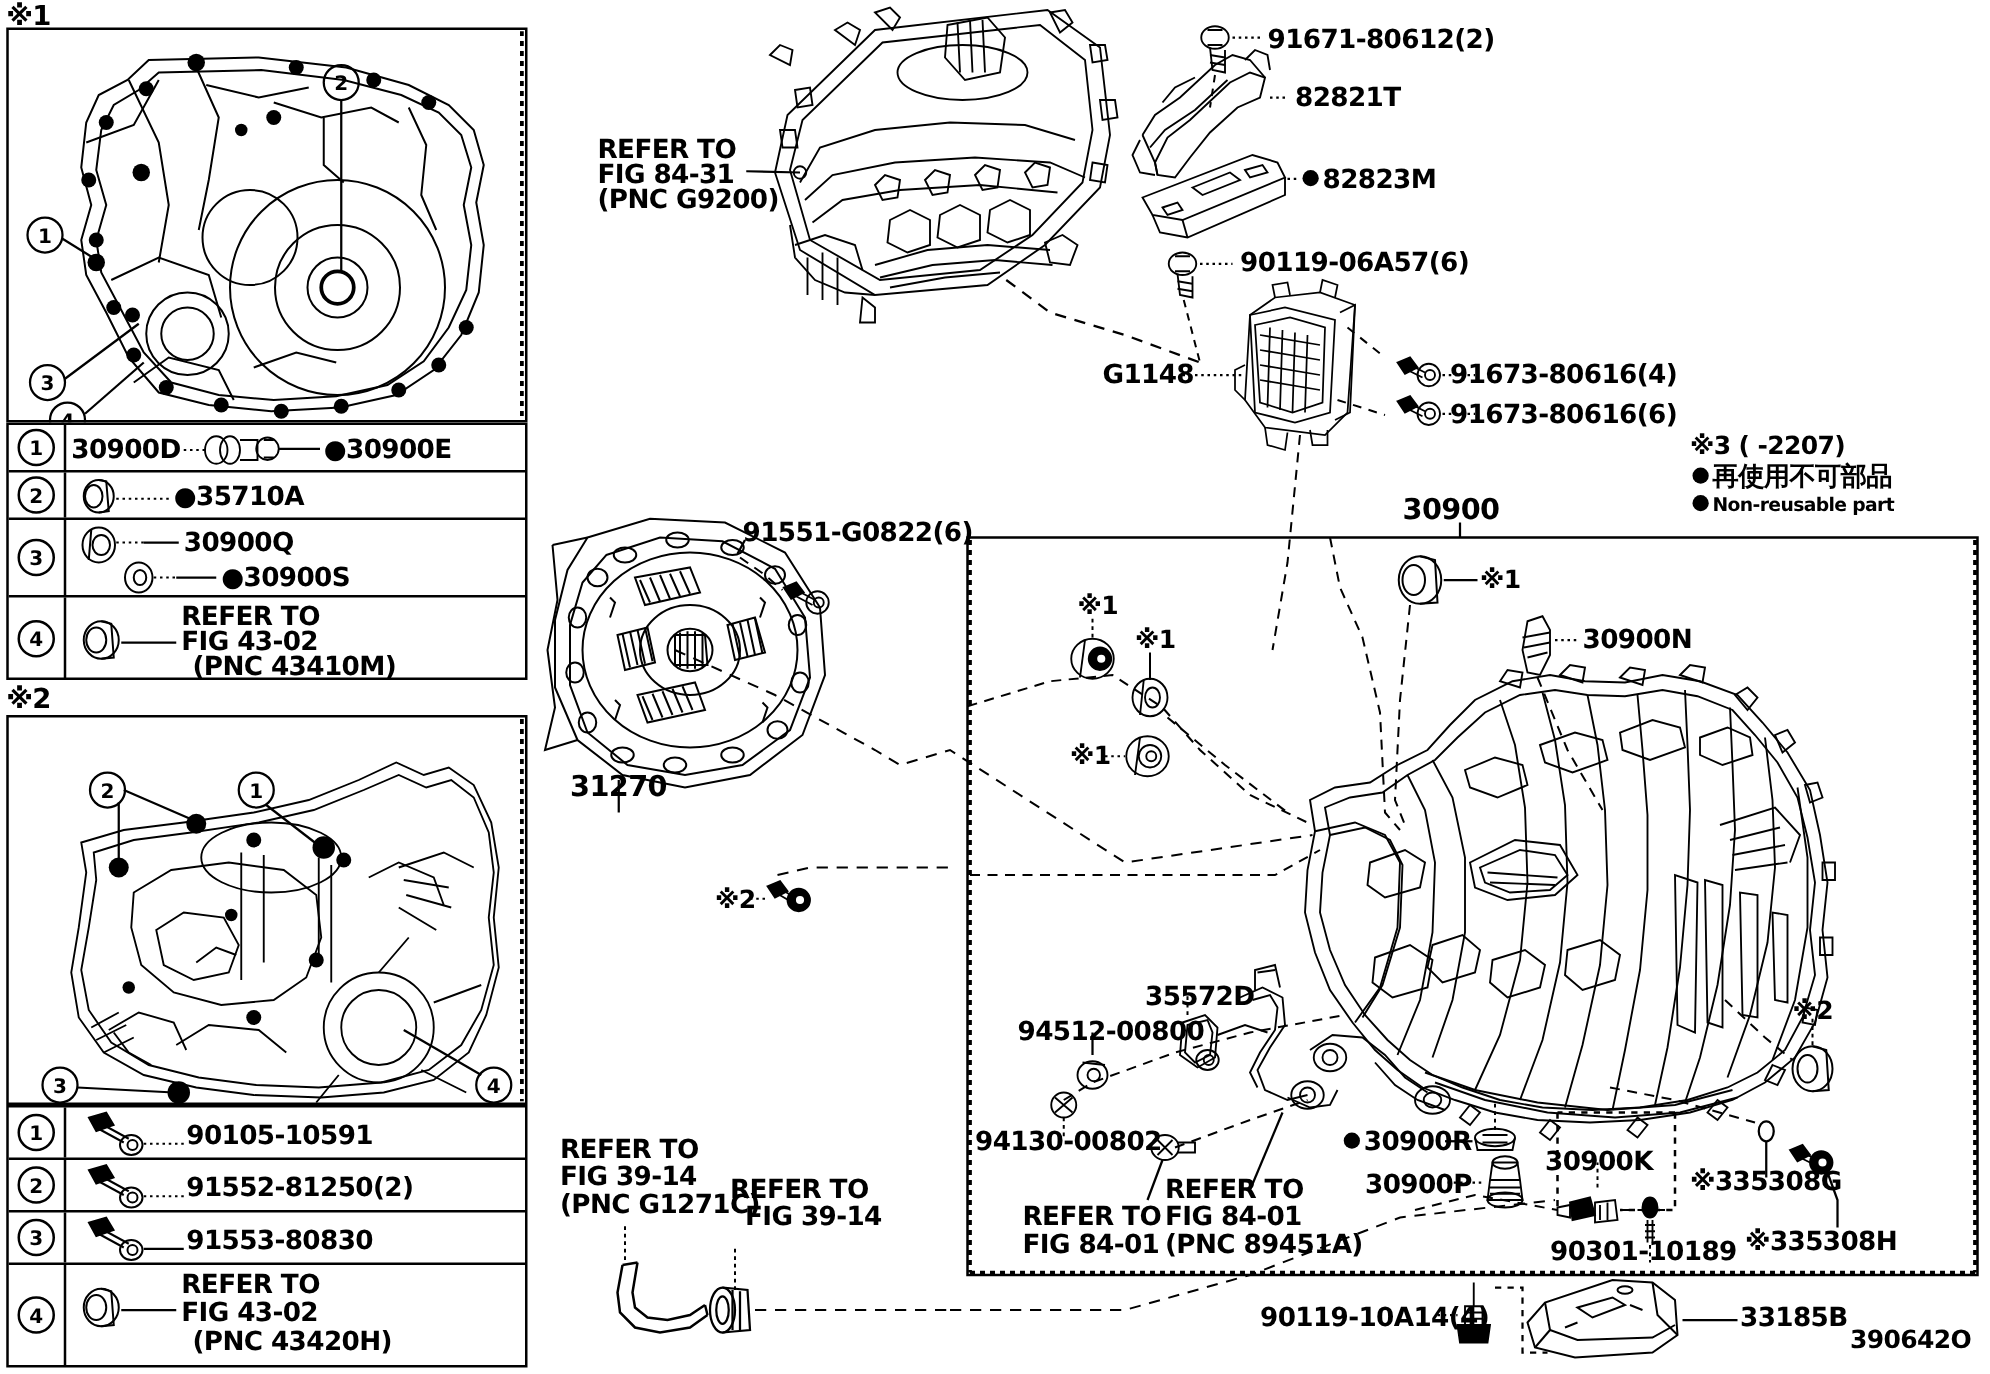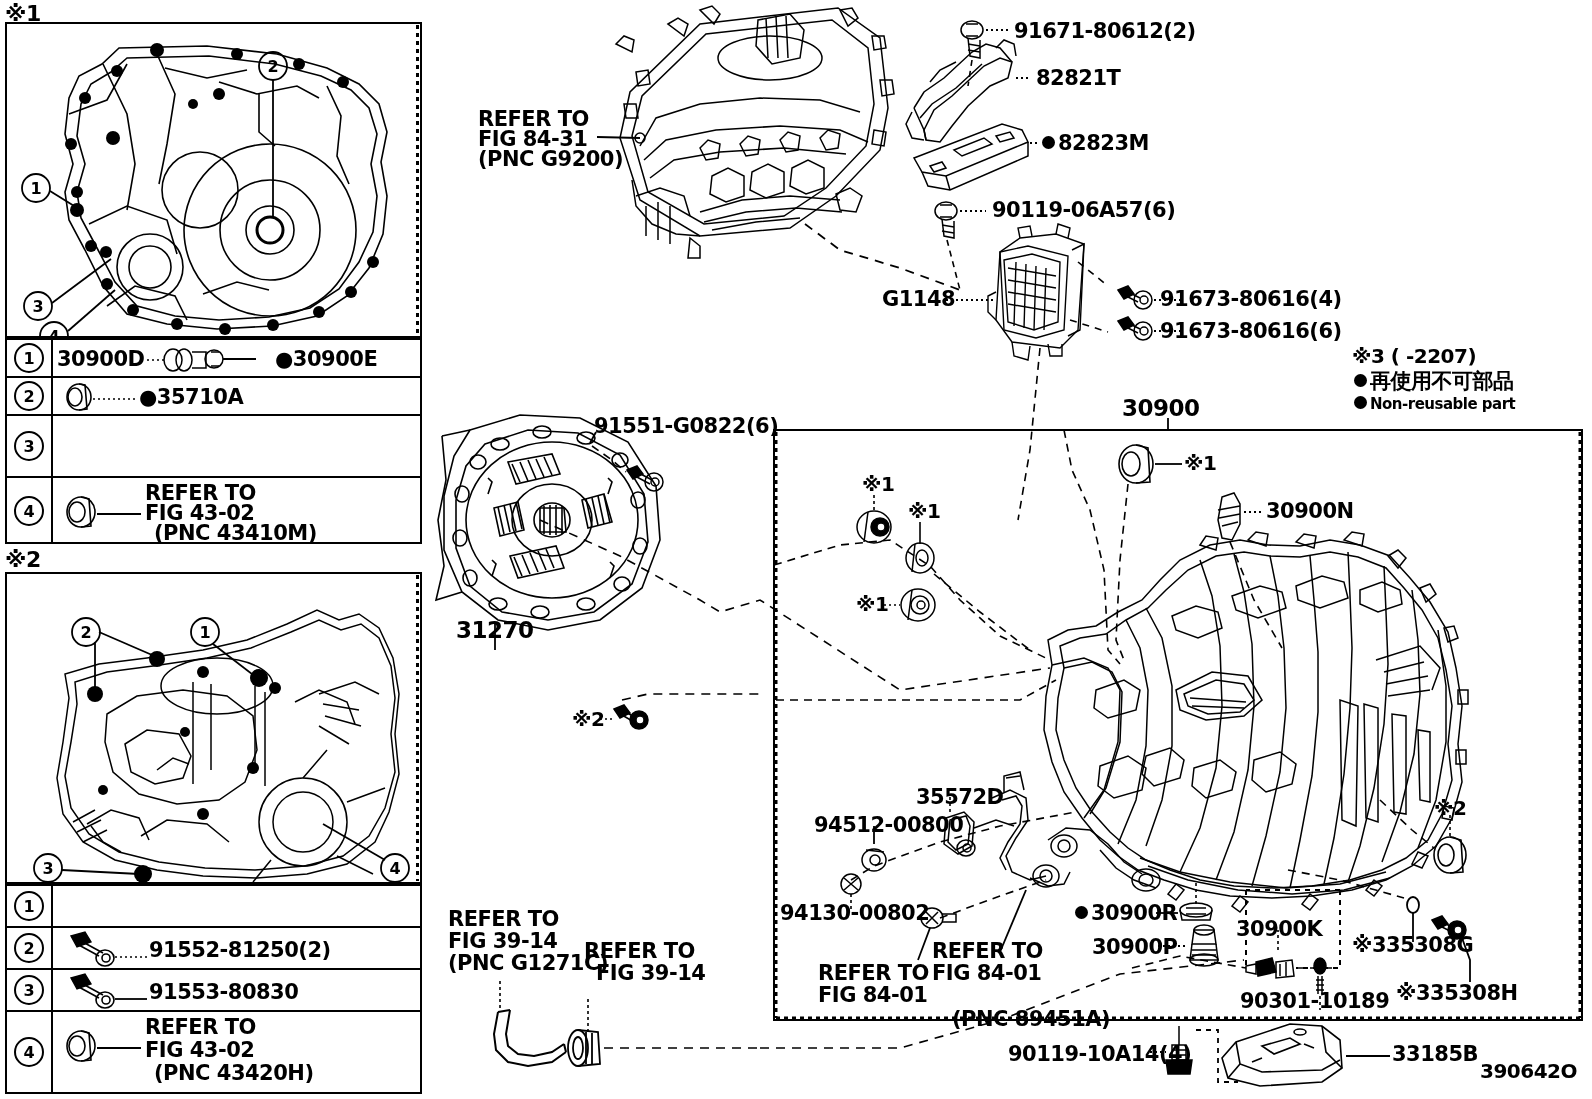--- a/index.html
+++ b/index.html
@@ -119,21 +119,21 @@
           <path d="M141 12 L155 12 L155 28 L141 28"></path>
             <circle cx="163" cy="19" r="9"></circle>
           <path d="M160 12 L168 12 M160 26 L168 26"></path>
         </g>
         <g stroke="#000" stroke-width="1.6" stroke-dasharray="2,3">
             <line x1="96" y1="20" x2="114" y2="20"></line>
           </g>
         <line x1="172" y1="19" x2="205" y2="19" stroke="#000" stroke-width="1.8"></line>
       </svg>
       <div class="lbl" style="left:6px;top:8px;">30900D</div>
-      <div class="lbl" style="left:224px;top:8px;text-align:right;">●30900E</div>
+      <div class="lbl" style="left:208px;top:8px;text-align:right;">●30900E</div>
     </div>
   </div>
   <div class="trow" style="height:38px;">
     <div class="tnum">
         <div class="circnum">2</div>
       </div>
     <div class="tcell">
       <svg class="overlay" width="373" height="38">
         <g fill="none" stroke="#000" stroke-width="1.6">
           <ellipse cx="28" cy="19" rx="12" ry="13"></ellipse>
@@ -144,20 +144,39 @@
             <line x1="42" y1="21" x2="84" y2="21"></line>
           </g>
       </svg>
       <div class="lbl" style="left:88px;top:8px;">●35710A</div>
     </div>
   </div>
   <div class="trow" style="height:62px;">
     <div class="tnum">
         <div class="circnum">3</div>
       </div>
+    <div class="tcell">
+      <svg class="overlay" width="373" height="62">
+        <g fill="none" stroke="#000" stroke-width="1.6">
+          <ellipse cx="28" cy="20" rx="13" ry="14"></ellipse>
+            <ellipse cx="30" cy="20" rx="7" ry="8"></ellipse>
+          <path d="M22 8 L20 32"></path>
+          <ellipse cx="60" cy="46" rx="11" ry="12"></ellipse>
+            <ellipse cx="61" cy="46" rx="5" ry="6"></ellipse>
+        </g>
+        <g stroke="#000" stroke-width="1.6" stroke-dasharray="2,3">
+            <line x1="42" y1="18" x2="64" y2="18"></line>
+            <line x1="72" y1="46" x2="90" y2="46"></line>
+          </g>
+        <line x1="64" y1="18" x2="92" y2="18" stroke="#000" stroke-width="1.8"></line>
+        <line x1="90" y1="46" x2="122" y2="46" stroke="#000" stroke-width="1.8"></line>
+      </svg>
+      <div class="lbl" style="left:96px;top:7px;">30900Q</div>
+      <div class="lbl" style="left:126px;top:35px;">●30900S</div>
+    </div>
   </div>
   <div class="trow" style="height:66px;">
     <div class="tnum">
         <div class="circnum">4</div>
       </div>
     <div class="tcell">
       <svg class="overlay" width="373" height="66">
         <g fill="none" stroke="#000" stroke-width="1.6">
           <ellipse cx="30" cy="34" rx="14" ry="15"></ellipse>
             <ellipse cx="26" cy="34" rx="8" ry="10"></ellipse>
@@ -230,20 +249,37 @@
       <text x="388" y="300">4</text>
     </g>
   </svg>
 </div>
 
 <div class="tblbox" style="left:5px;top:884px;width:417px;height:210px;">
   <div class="trow" style="height:42px;">
     <div class="tnum">
         <div class="circnum">1</div>
       </div>
+    <div class="tcell">
+      <svg class="overlay" width="373" height="42">
+        <g fill="#000" stroke="#000" stroke-width="1.4">
+          <path d="M20 8 L34 4 L40 14 L26 19 Z"></path>
+        </g>
+        <g fill="none" stroke="#000" stroke-width="1.6">
+          <path d="M26 16 L48 28"></path>
+            <path d="M30 13 L52 25"></path>
+          <ellipse cx="54" cy="30" rx="9" ry="8"></ellipse>
+            <ellipse cx="55" cy="30" rx="4" ry="4"></ellipse>
+        </g>
+        <g stroke="#000" stroke-width="1.6" stroke-dasharray="2,3">
+            <line x1="64" y1="29" x2="96" y2="29"></line>
+          </g>
+      </svg>
+      <div class="lbl" style="left:98px;top:11px;">90105-10591</div>
+    </div>
   </div>
   <div class="trow" style="height:42px;">
     <div class="tnum">
         <div class="circnum">2</div>
       </div>
     <div class="tcell">
       <svg class="overlay" width="373" height="42">
         <g fill="#000" stroke="#000" stroke-width="1.4">
             <path d="M20 8 L34 4 L40 14 L26 19 Z"></path>
           </g>
@@ -747,21 +783,21 @@
 <div class="lbl" style="left:1434px;top:797px;font-size:20px;">※2</div>
 
 <div class="lbl" style="left:916px;top:786px;">35572D</div>
 <div class="lbl" style="left:814px;top:814px;">94512-00800</div>
 <div class="lbl" style="left:780px;top:902px;">94130-00802</div>
 
 <div class="lbl" style="left:818px;top:962px;">REFER TO</div>
 <div class="lbl" style="left:818px;top:984px;">FIG 84-01</div>
 <div class="lbl" style="left:932px;top:940px;">REFER TO</div>
 <div class="lbl" style="left:932px;top:962px;">FIG 84-01</div>
-<div class="lbl" style="left:932px;top:1008px;margin-left:20px;">(PNC 89451A)</div>
+<div class="lbl" style="left:932px;top:984px;">(PNC 89451A)</div>
 
 <div class="lbl" style="left:1075px;top:902px;"><span class="dot"></span><span>30900R</span></div>
 <div class="lbl" style="left:1092px;top:936px;">30900P</div>
 <div class="lbl" style="left:1236px;top:918px;">30900K</div>
 <div class="lbl" style="left:1240px;top:990px;">90301-10189</div>
 <div class="lbl" style="left:1352px;top:934px;">※335308G</div>
 <div class="lbl" style="left:1396px;top:982px;">※335308H</div>
 
 <div class="lbl" style="left:1008px;top:1043px;">90119-10A14(4)</div>
 <div class="lbl" style="left:1392px;top:1043px;">33185B</div>

